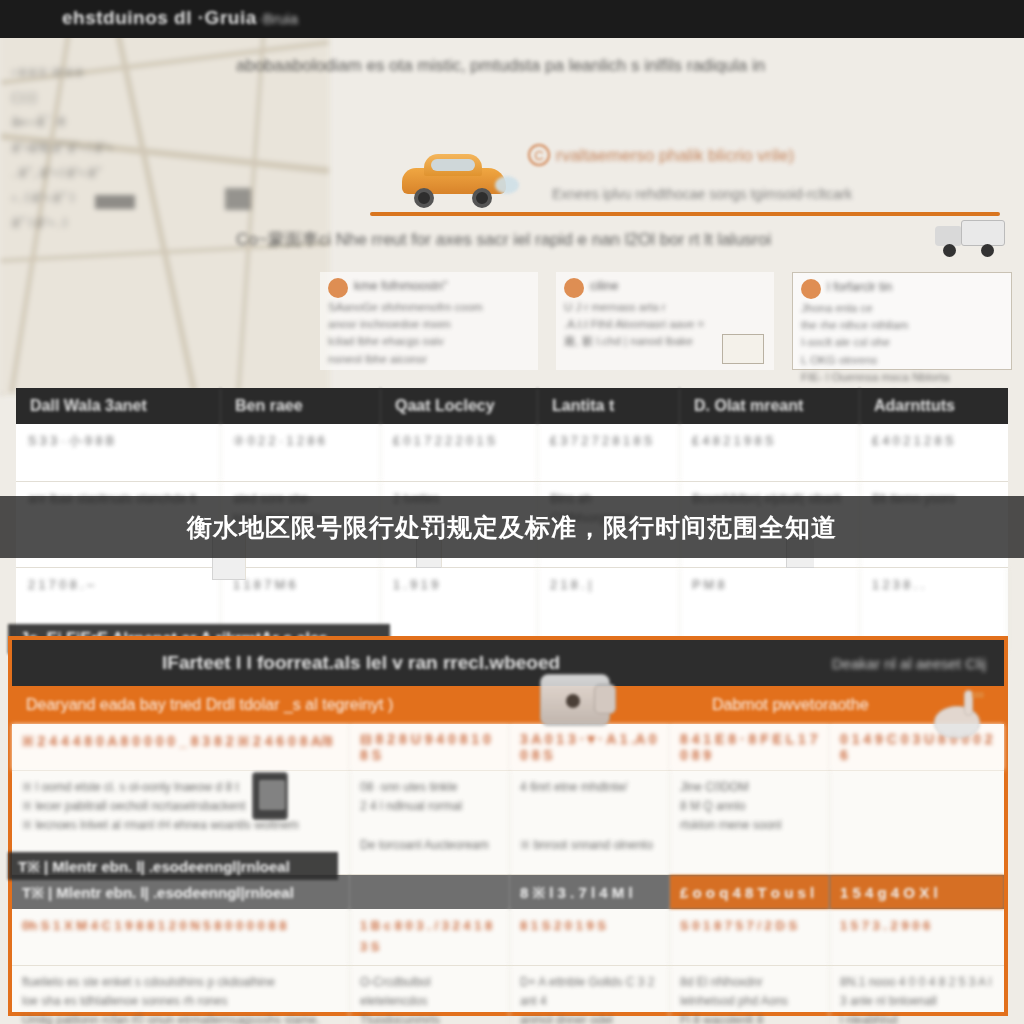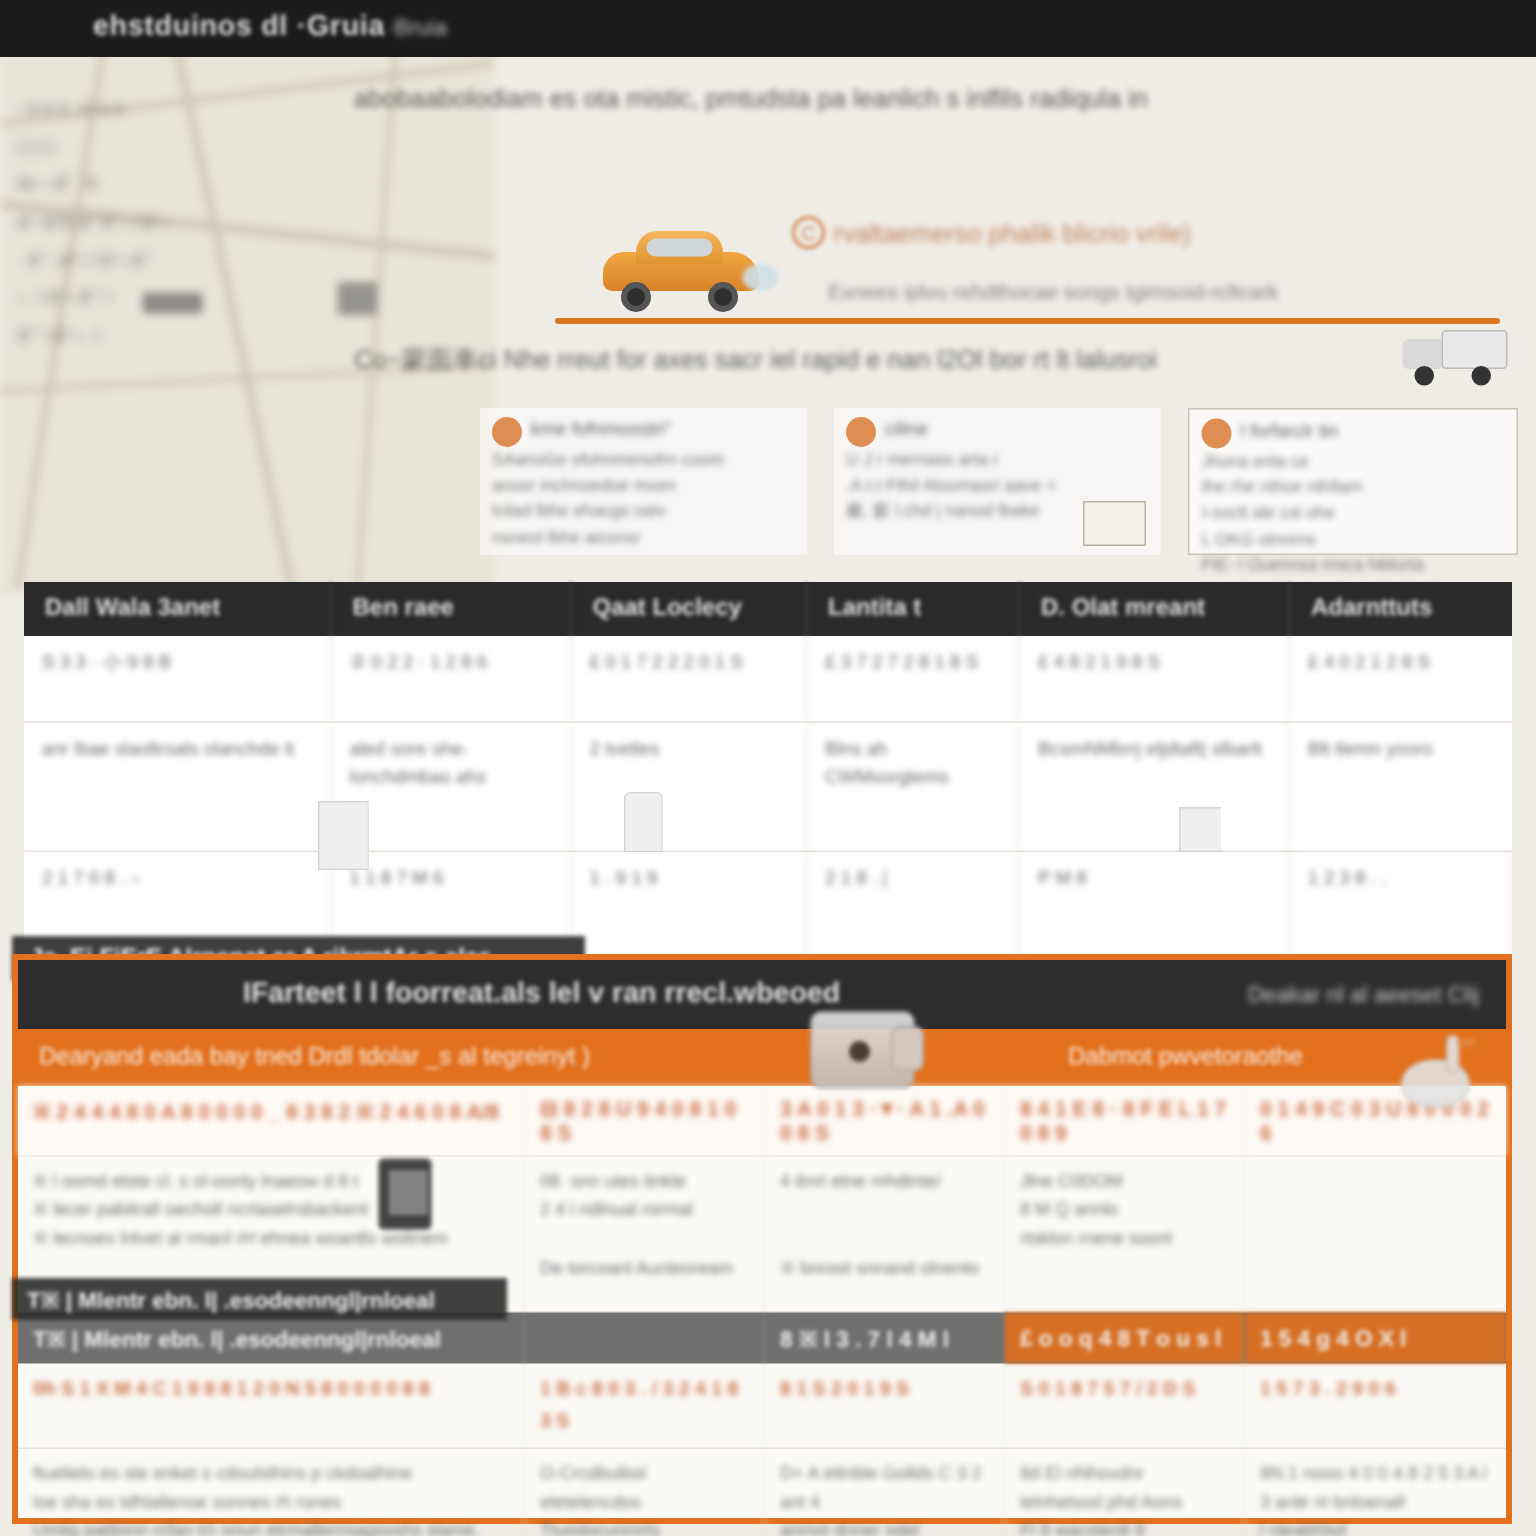--- a/index.html
+++ b/index.html
@@ -431,20 +431,23 @@
       <div class="c-c blur2">1 . 9 1 9</div>
       <div class="c-d blur2">2 1 8 . |</div>
       <div class="c-e blur2">P M 8</div>
       <div class="c-f blur2">1 2 3 8 .  .</div>
       <div class="ill-box" style="left:196px;top:-34px;width:34px;height:46px;"></div>
       <div class="ill-box" style="left:400px;top:-40px;width:26px;height:40px;border-radius:4px 4px 0 0;"></div>
       <div class="ill-box" style="left:770px;top:-30px;width:28px;height:30px;"></div>
     </div>
   </div>
 
+  <div class="banner">
+    <div class="banner-text">衡水地区限号限行处罚规定及标准，限行时间范围全知道</div>
+  </div>
 
   <div class="sec-label blur">Js .Ei FiErE  A|rnenat ar A rikrmtAr s alcs</div>
 
   <div class="panel">
     <div class="panel-head">
       <div class="ph-main blur">IFarteet l l foorreat.als lel v ran rrecl.wbeoed</div>
       <div class="ph-right blur2">Deakar nl al aeeset Clij</div>
     </div>
 
     <div class="panel-sub">

